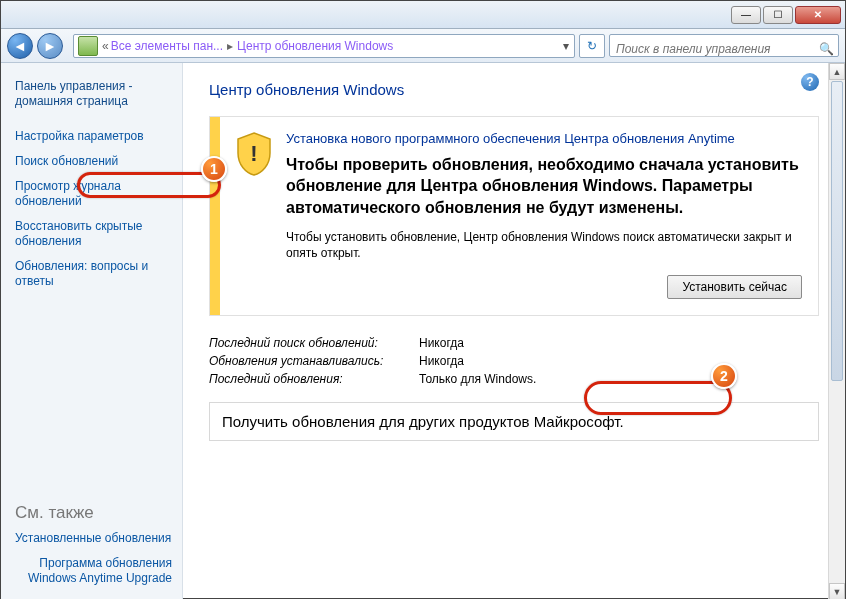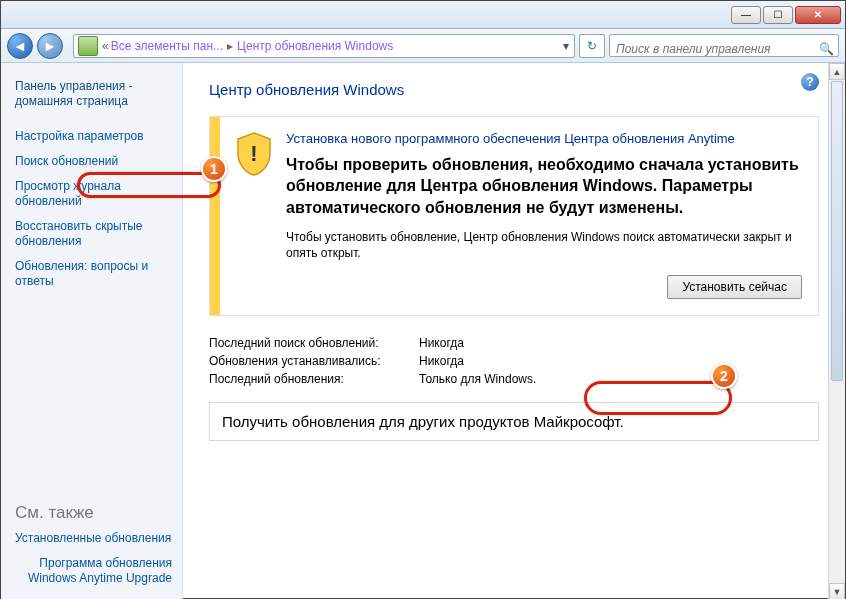--- a/index.html
+++ b/index.html
@@ -45,21 +45,21 @@
 .shield { width: 40px; height: 46px; flex-shrink: 0; display: flex; align-items: center; justify-content: center; }
 .shield svg { width: 40px; height: 46px; }
 .notice-text { flex: 1; }
 .notice-title { color: #003399; font-size: 13px; margin-bottom: 6px; line-height: 1.3; }
 .notice-bold { font-weight: bold; font-size: 16px; line-height: 1.35; margin-bottom: 10px; }
 .notice-plain { font-size: 12px; line-height: 1.35; margin-bottom: 14px; }
 .install-btn { float: right; padding: 4px 14px; border: 1px solid #8a8a8a; background: linear-gradient(#f6f6f6,#e2e2e2); border-radius: 2px; font-size: 12px; cursor: default; }
 
 .status-table { font-size: 12px; margin-bottom: 14px; }
 .status-row { display: flex; padding: 2px 0; }
-.status-label { width: 210px; }
+.status-label { width: 210px; font-style: italic; }
 .status-val { }
 
 .footer-box { border: 1px solid #d8d8d8; padding: 10px 12px; font-size: 15px; }
 
 .scrollbar { position: absolute; right: 0; top: 0; bottom: 0; width: 17px; background: #f0f0f0; border-left: 1px solid #d8d8d8; }
 .sb-btn { height: 17px; background: linear-gradient(#fdfdfd,#e6e6e6); border: 1px solid #c6c6c6; display: flex; align-items: center; justify-content: center; font-size: 9px; color: #555; }
 .sb-thumb { position: absolute; left: 2px; right: 2px; top: 18px; height: 300px; background: linear-gradient(#e8eef5,#c9d6e5); border: 1px solid #a8bdd2; border-radius: 2px; }
 
 
 .callout { position: absolute; border: 3px solid #d4230c; border-radius: 20px; pointer-events: none; box-shadow: 0 0 2px rgba(0,0,0,.3); }

